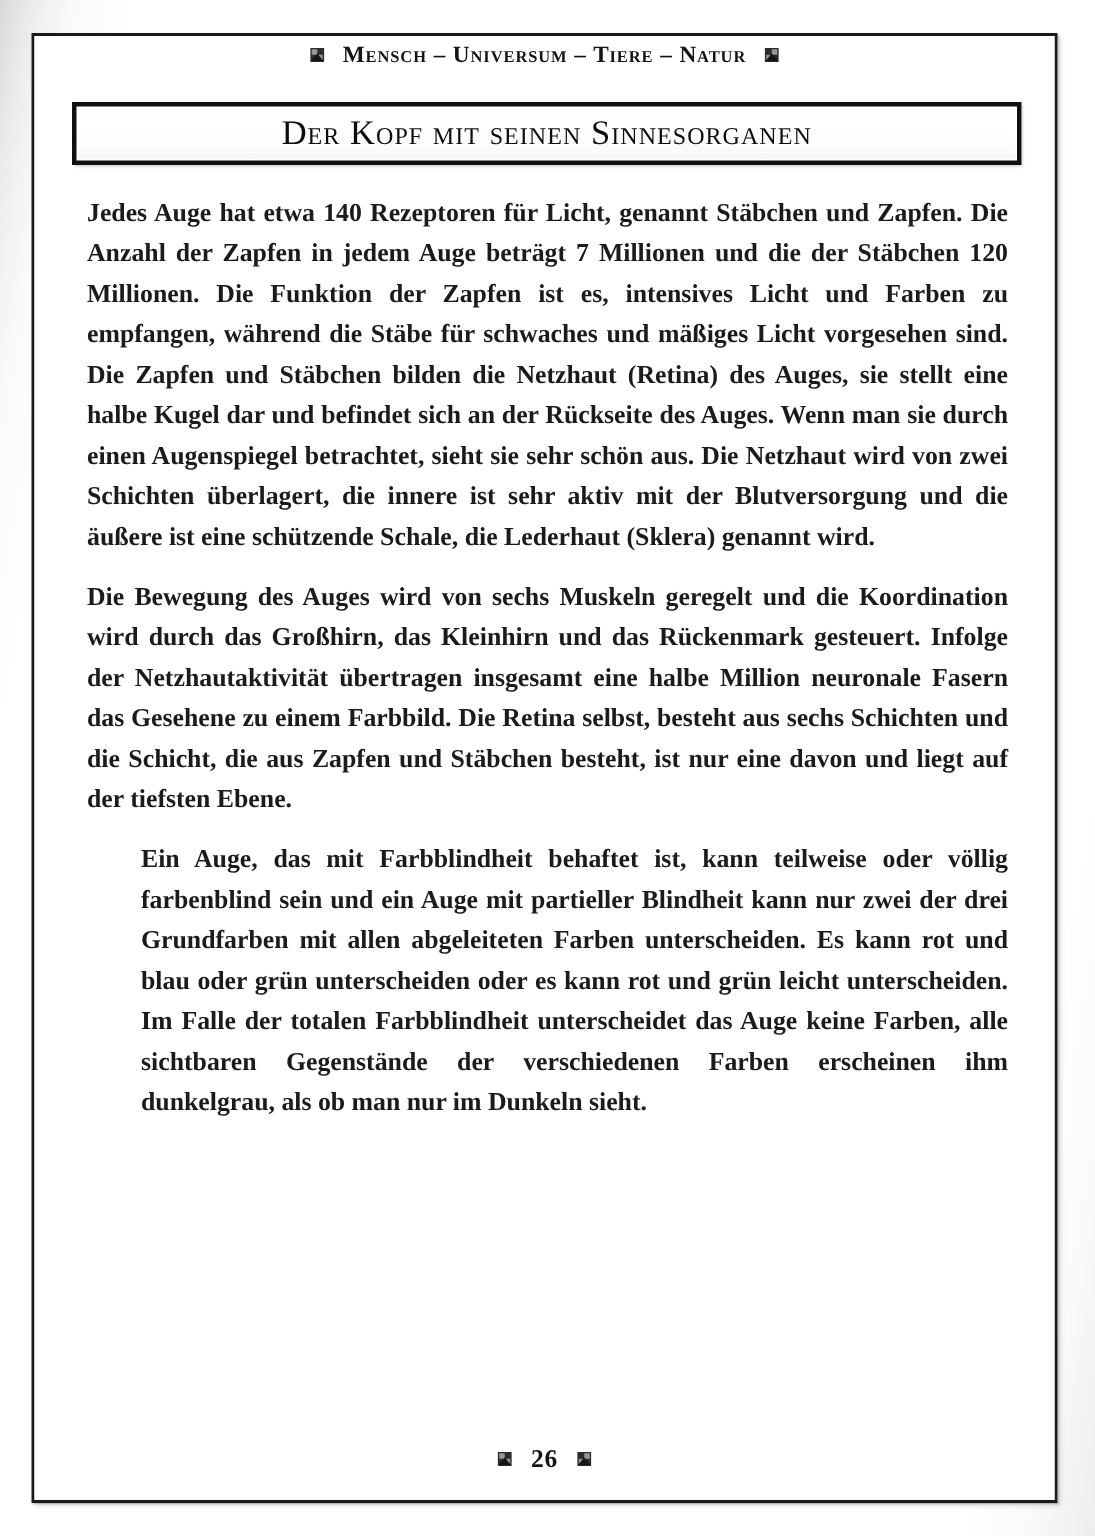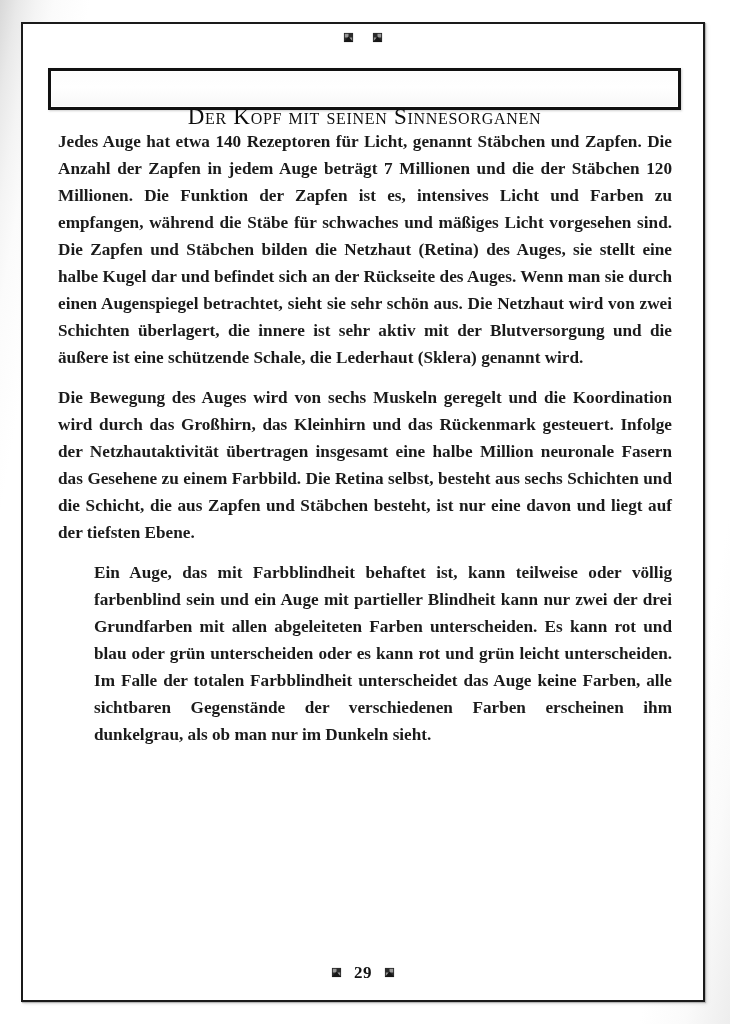--- a/index.html
+++ b/index.html
@@ -85,21 +85,20 @@
     left: 0; right: 0;
     top: 50%;
     transform: translateY(-50%);
     text-align: center;
     font-size: 23px;
     font-variant: small-caps;
     letter-spacing: 0.7px;
     color: #0d0d0d;
     white-space: nowrap;
     font-weight: 500;
-    margin-top: 28px;
   }
 
   
   .body-col {
     position: absolute;
     left: 58px;
     top: 128px;
     width: 614px;
     font-weight: bold;
   }
@@ -145,20 +144,21 @@
 
   <div class="running-head">
     <span class="orn">
       <svg viewBox="0 0 12 12" width="11" height="11" aria-hidden="true">
         <path d="M1 1 L11 1 L11 11 L1 11 Z" fill="#2b2b2b"></path>
         <path d="M2 2 L6 2 L6 6 L2 6 Z" fill="#f0f0f0" opacity="0.55"></path>
         <path d="M7 6 L10 6 L10 10 L7 10 Z" fill="#ffffff" opacity="0.5"></path>
         <path d="M1 11 L6 5 L11 11 Z" fill="#161616"></path>
       </svg>
     </span>
+    <span class="rh-text">Mensch – Universum – Tiere – Natur</span>
     <span class="orn">
       <svg viewBox="0 0 12 12" width="11" height="11" aria-hidden="true">
         <path d="M1 1 L11 1 L11 11 L1 11 Z" fill="#2b2b2b"></path>
         <path d="M6 2 L10 2 L10 6 L6 6 Z" fill="#f0f0f0" opacity="0.55"></path>
         <path d="M2 6 L5 6 L5 10 L2 10 Z" fill="#ffffff" opacity="0.5"></path>
         <path d="M1 11 L6 5 L11 11 Z" fill="#161616"></path>
       </svg>
     </span>
   </div>
 
@@ -174,21 +174,21 @@
 
   <div class="folio">
     <span class="orn">
       <svg viewBox="0 0 12 12" width="11" height="11" aria-hidden="true">
         <path d="M1 1 L11 1 L11 11 L1 11 Z" fill="#2b2b2b"></path>
         <path d="M2 2 L6 2 L6 6 L2 6 Z" fill="#f0f0f0" opacity="0.55"></path>
         <path d="M7 6 L10 6 L10 10 L7 10 Z" fill="#ffffff" opacity="0.5"></path>
         <path d="M1 11 L6 5 L11 11 Z" fill="#161616"></path>
       </svg>
     </span>
-    <span class="folio-num">29</span>
+    <span class="folio-num">26</span>
     <span class="orn">
       <svg viewBox="0 0 12 12" width="11" height="11" aria-hidden="true">
         <path d="M1 1 L11 1 L11 11 L1 11 Z" fill="#2b2b2b"></path>
         <path d="M6 2 L10 2 L10 6 L6 6 Z" fill="#f0f0f0" opacity="0.55"></path>
         <path d="M2 6 L5 6 L5 10 L2 10 Z" fill="#ffffff" opacity="0.5"></path>
         <path d="M1 11 L6 5 L11 11 Z" fill="#161616"></path>
       </svg>
     </span>
   </div>
 

